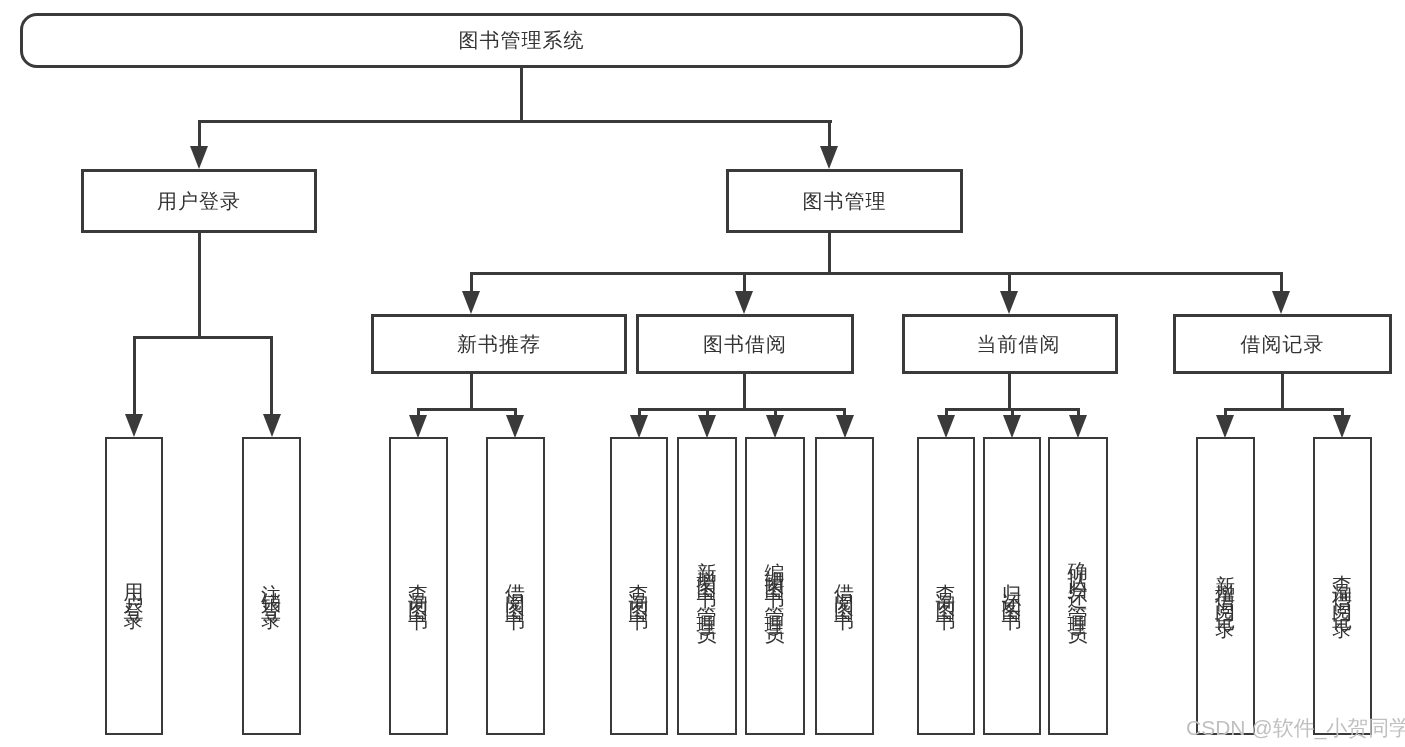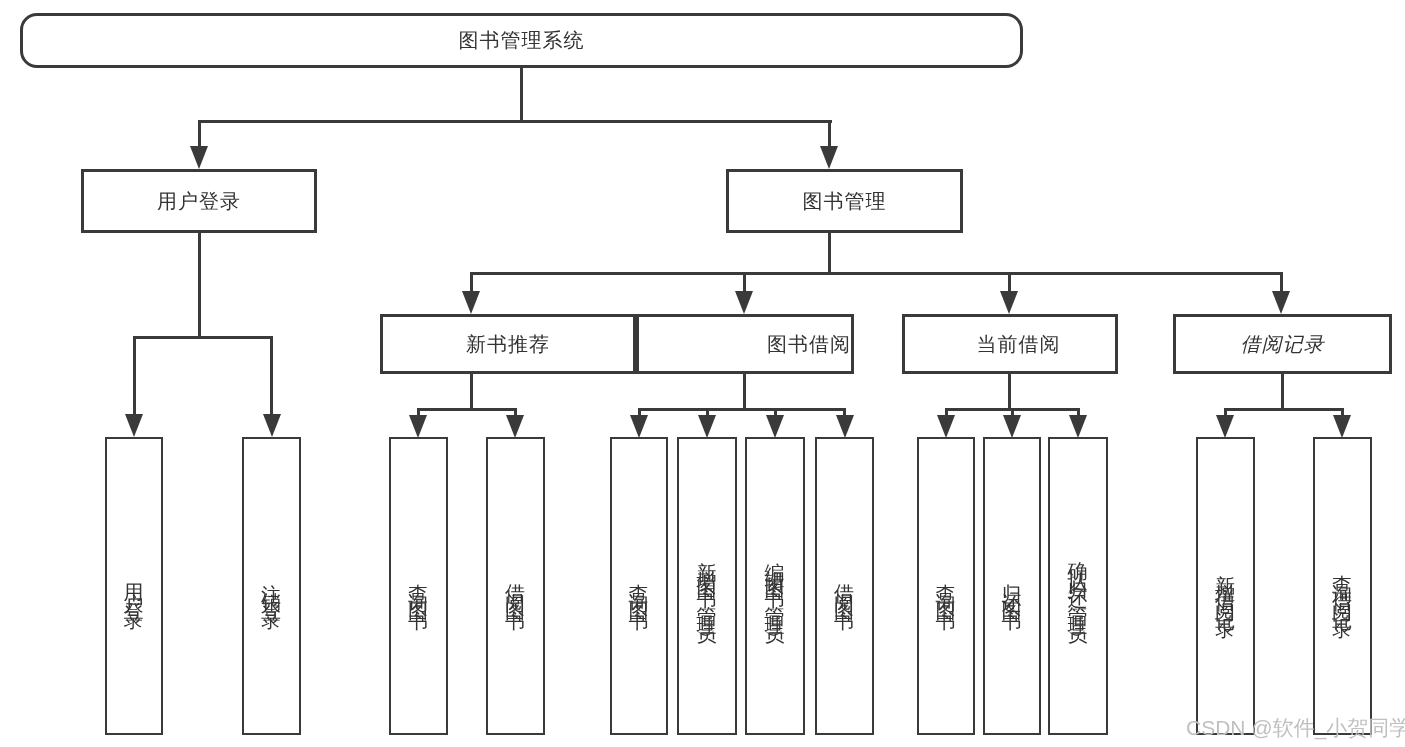--- a/index.html
+++ b/index.html
@@ -58,30 +58,30 @@
     <span>图书管理系统</span>
   </div>
 
   <div class="node hnode" style="left:81px; top:169px; width:236px; height:64px;">
     <span>用户登录</span>
   </div>
   <div class="node hnode" style="left:711px; top:169px; width:237px; height:64px;margin-left:15px;">
     <span>图书管理</span>
   </div>
 
-  <div class="node hnode" style="left:380px; top:314px; width:256px; height:60px;">
+  <div class="node hnode" style="left:371px; top:314px; width:256px; height:60px;">
     <span>新书推荐</span>
   </div>
-  <div class="node hnode" style="left:636px; top:314px; width:218px; height:60px;justify-content:flex-end;">
+  <div class="node hnode" style="left:636px; top:314px; width:218px; height:60px;">
     <span>图书借阅</span>
   </div>
   <div class="node hnode" style="left:902px; top:314px; width:216px; height:60px;padding-left:17px;">
     <span>当前借阅</span>
   </div>
-  <div class="node hnode" style="left:1173px; top:314px; width:219px; height:60px;font-style:italic;">
+  <div class="node hnode" style="left:1173px; top:314px; width:219px; height:60px;">
     <span>借阅记录</span>
   </div>
 
   <div class="node vnode" style="left:105px; top:437px; width:58px; height:298px;">
     <span class="vtext">用户登录</span>
   </div>
   <div class="node vnode" style="left:242px; top:437px; width:59px; height:298px;">
     <span class="vtext">注销登录</span>
   </div>
 

